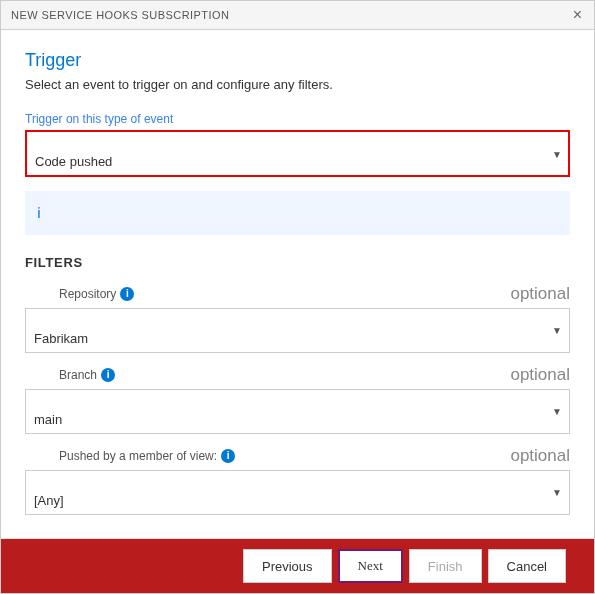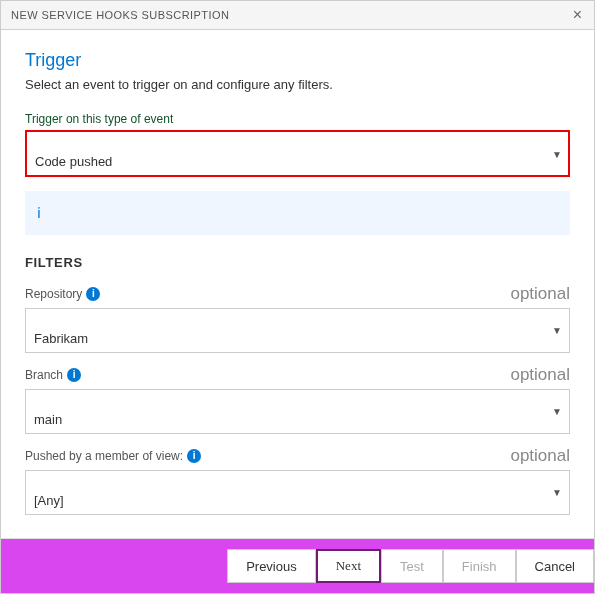--- a/index.html
+++ b/index.html
@@ -60,21 +60,21 @@
     .page-subtitle {
       font-size: 13px;
       color: #333;
       margin-bottom: 20px;
     }
     .field-group {
       margin-bottom: 14px;
     }
     .field-label {
       font-size: 12px;
-      color: #14532d;
+      color: #3b82f6;
       margin-bottom: 4px;
       display: block;
     }
     .select-wrapper {
       position: relative;
       width: 100%;
     }
     .select-wrapper select {
       width: 100%;
       padding: 22px 30px 6px 8px;
@@ -126,20 +126,21 @@
       margin-bottom: 14px;
     }
     .filter-row {
       margin-bottom: 12px;
     }
     .filter-label-row {
       display: flex;
       justify-content: space-between;
       align-items: center;
       margin-bottom: 4px;
+      margin-left: 34px;
     }
     .filter-label {
       font-size: 12px;
       color: #555;
       display: flex;
       align-items: center;
       gap: 4px;
     }
     .info-circle {
       display: inline-flex;
@@ -153,24 +154,25 @@
       font-size: 10px;
       font-weight: bold;
       cursor: default;
     }
     .optional-text {
       font-size: 17px;
       color: #888;
     }
     .dialog-footer {
       border-top: 1px solid #e0e0e0;
-      padding: 10px 0;
+      padding: 10px 28px;
       display: flex;
       justify-content: flex-end;
-      background: #d946ef;
+      gap: 6px;
+      background: #b91c1c;
     }
     .btn {
       padding: 7px 18px;
       font-size: 13px;
       cursor: pointer;
       border: 1px solid #ccc;
       background: #fff;
       color: #333;
     }
     .btn-primary {
@@ -266,18 +268,17 @@
         </select>
         <span class="chevron">▼</span>
       </div>
     </div>
 
   </div>
 
   <div class="dialog-footer">
     <button class="btn">Previous</button>
     <button class="btn btn-primary">Next</button>
-    <button class="btn btn-disabled">Test</button>
     <button class="btn btn-disabled">Finish</button>
     <button class="btn">Cancel</button>
   </div>
 
 </div>
 
 </body></html>

